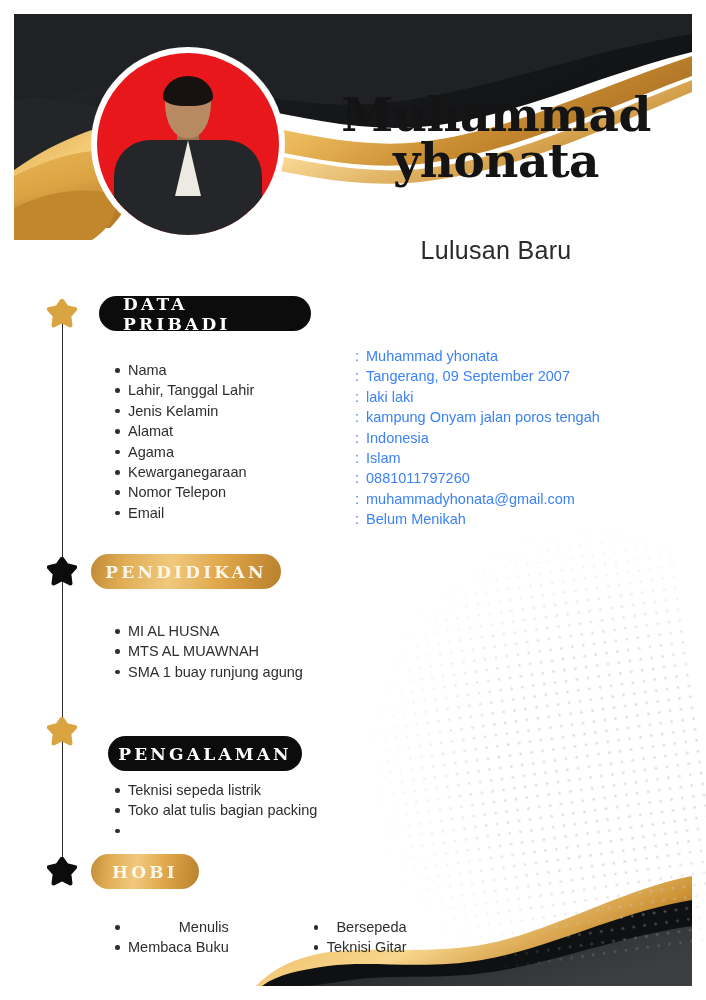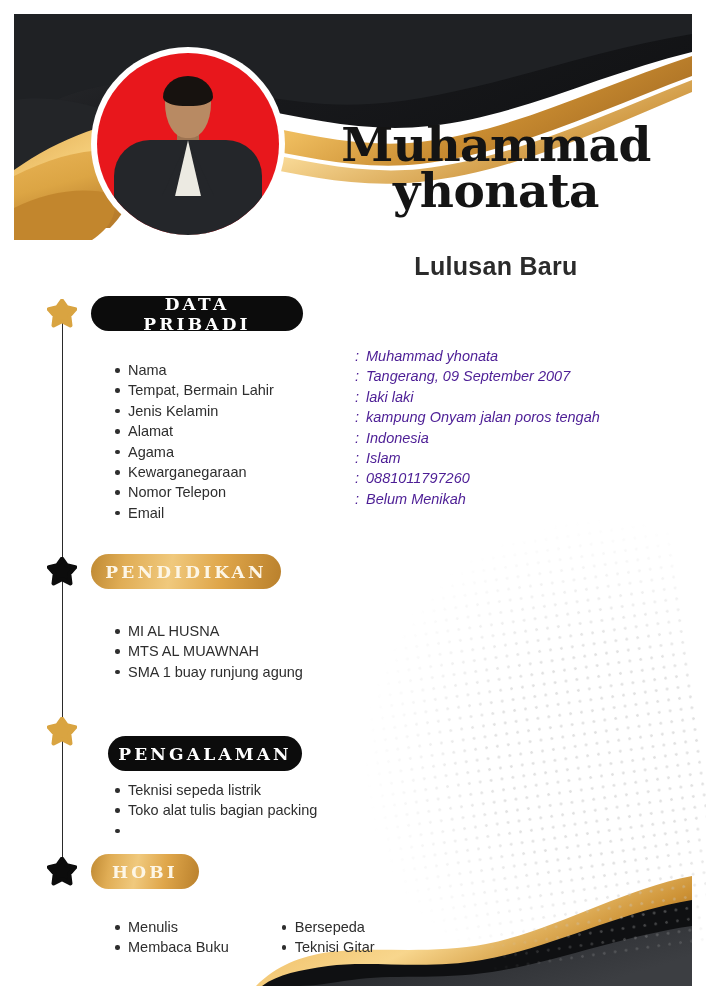--- a/index.html
+++ b/index.html
@@ -143,40 +143,40 @@
     margin-left: -13px;
     background: #eceae2;
     clip-path: polygon(50% 0, 100% 100%, 0 100%);
     z-index: 5;
   }
 
   
   .name {
     position: absolute;
     left: 300px;
-    top: 122px;
+    top: 92px;
     width: 392px;
     text-align: center;
     font-family: "DejaVu Serif", serif;
     font-weight: 700;
     font-size: 47px;
     line-height: 0.97;
     letter-spacing: -0.5px;
     color: #141414;
     z-index: 5;
   }
   .name .l2 { display: block; }
   .subtitle {
     position: absolute;
     left: 300px;
-    top: 252px;
+    top: 236px;
     width: 392px;
     text-align: center;
     font-size: 25px;
-    font-weight: 700;
+    font-weight: 400;
     color: #2b2b2b;
     letter-spacing: 0.3px;
     z-index: 5;
   }
 
   
   .timeline {
     position: absolute;
     left: 62px;
     top: 318px;
@@ -243,33 +243,33 @@
     border-radius: 50%;
     background: #2e2e2e;
   }
   .values {
     position: absolute;
     z-index: 5;
   }
   .values .vrow {
     font-size: 14.5px;
     line-height: 20.4px;
-    color: #4c1d95;
+    color: #3b82f6;
     white-space: nowrap;
-    font-style: italic;
   }
   .values .vrow .colon {
     display: inline-block;
     width: 11px;
   }
   .hobi-cols {
     position: absolute;
     display: flex;
-    gap: 20px;
-    z-index: 5;
+    gap: 52px;
+    z-index: 5;
+    text-align: right;
   }
 </style>
 </head>
 <body>
 
 <div class="page">
 
   <svg class="deco-layer" viewBox="0 0 706 1000" preserveAspectRatio="none">
     <defs>
       <linearGradient id="goldGrad" x1="0" y1="0" x2="1" y2="0.35">
@@ -387,43 +387,44 @@
     <svg viewBox="0 0 100 100">
         <path d="M50 6 L66 28 L94 34 L74 56 L78 88 L50 74 L22 88 L26 56 L6 34 L34 28 Z" fill="#d9a441" stroke="#d9a441" stroke-width="14" stroke-linejoin="round"></path>
       </svg>
   </div>
   <div class="flower" style="top:857px">
     <svg viewBox="0 0 100 100">
         <path d="M50 6 L66 28 L94 34 L74 56 L78 88 L50 74 L22 88 L26 56 L6 34 L34 28 Z" fill="#0c0c0c" stroke="#0c0c0c" stroke-width="14" stroke-linejoin="round"></path>
       </svg>
   </div>
 
-  <div class="badge dark" style="left:91px; top:296px; width:212px;text-align:center;">DATA PRIBADI</div>
+  <div class="badge dark" style="left:99px; top:296px; width:212px;">DATA PRIBADI</div>
 
   <div class="block" style="left:96px; top:346px;">
     <ul class="bullets">
       <li>Nama</li>
-      <li>Tempat, Bermain Lahir</li>
+      <li>Lahir, Tanggal Lahir</li>
       <li>Jenis Kelamin</li>
       <li>Alamat</li>
       <li>Agama</li>
       <li>Kewarganegaraan</li>
       <li>Nomor Telepon</li>
       <li>Email</li>
     </ul>
   </div>
 
   <div class="values" style="left:355px; top:346px;">
     <div class="vrow"><span class="colon">:</span><span>Muhammad yhonata</span></div>
     <div class="vrow"><span class="colon">:</span><span>Tangerang, 09 September 2007</span></div>
     <div class="vrow"><span class="colon">:</span><span>laki laki</span></div>
     <div class="vrow"><span class="colon">:</span><span>kampung Onyam jalan poros tengah</span></div>
     <div class="vrow"><span class="colon">:</span><span>Indonesia</span></div>
     <div class="vrow"><span class="colon">:</span><span>Islam</span></div>
     <div class="vrow"><span class="colon">:</span><span>0881011797260</span></div>
+    <div class="vrow"><span class="colon">:</span><span>muhammadyhonata@gmail.com</span></div>
     <div class="vrow"><span class="colon">:</span><span>Belum Menikah</span></div>
   </div>
 
   <div class="badge gold" style="left:91px; top:554px; width:190px;">PENDIDIKAN</div>
 
   <div class="block" style="left:96px; top:607px;">
     <ul class="bullets">
       <li>MI AL HUSNA</li>
       <li>MTS AL MUAWNAH</li>
       <li>SMA 1 buay runjung agung</li>

